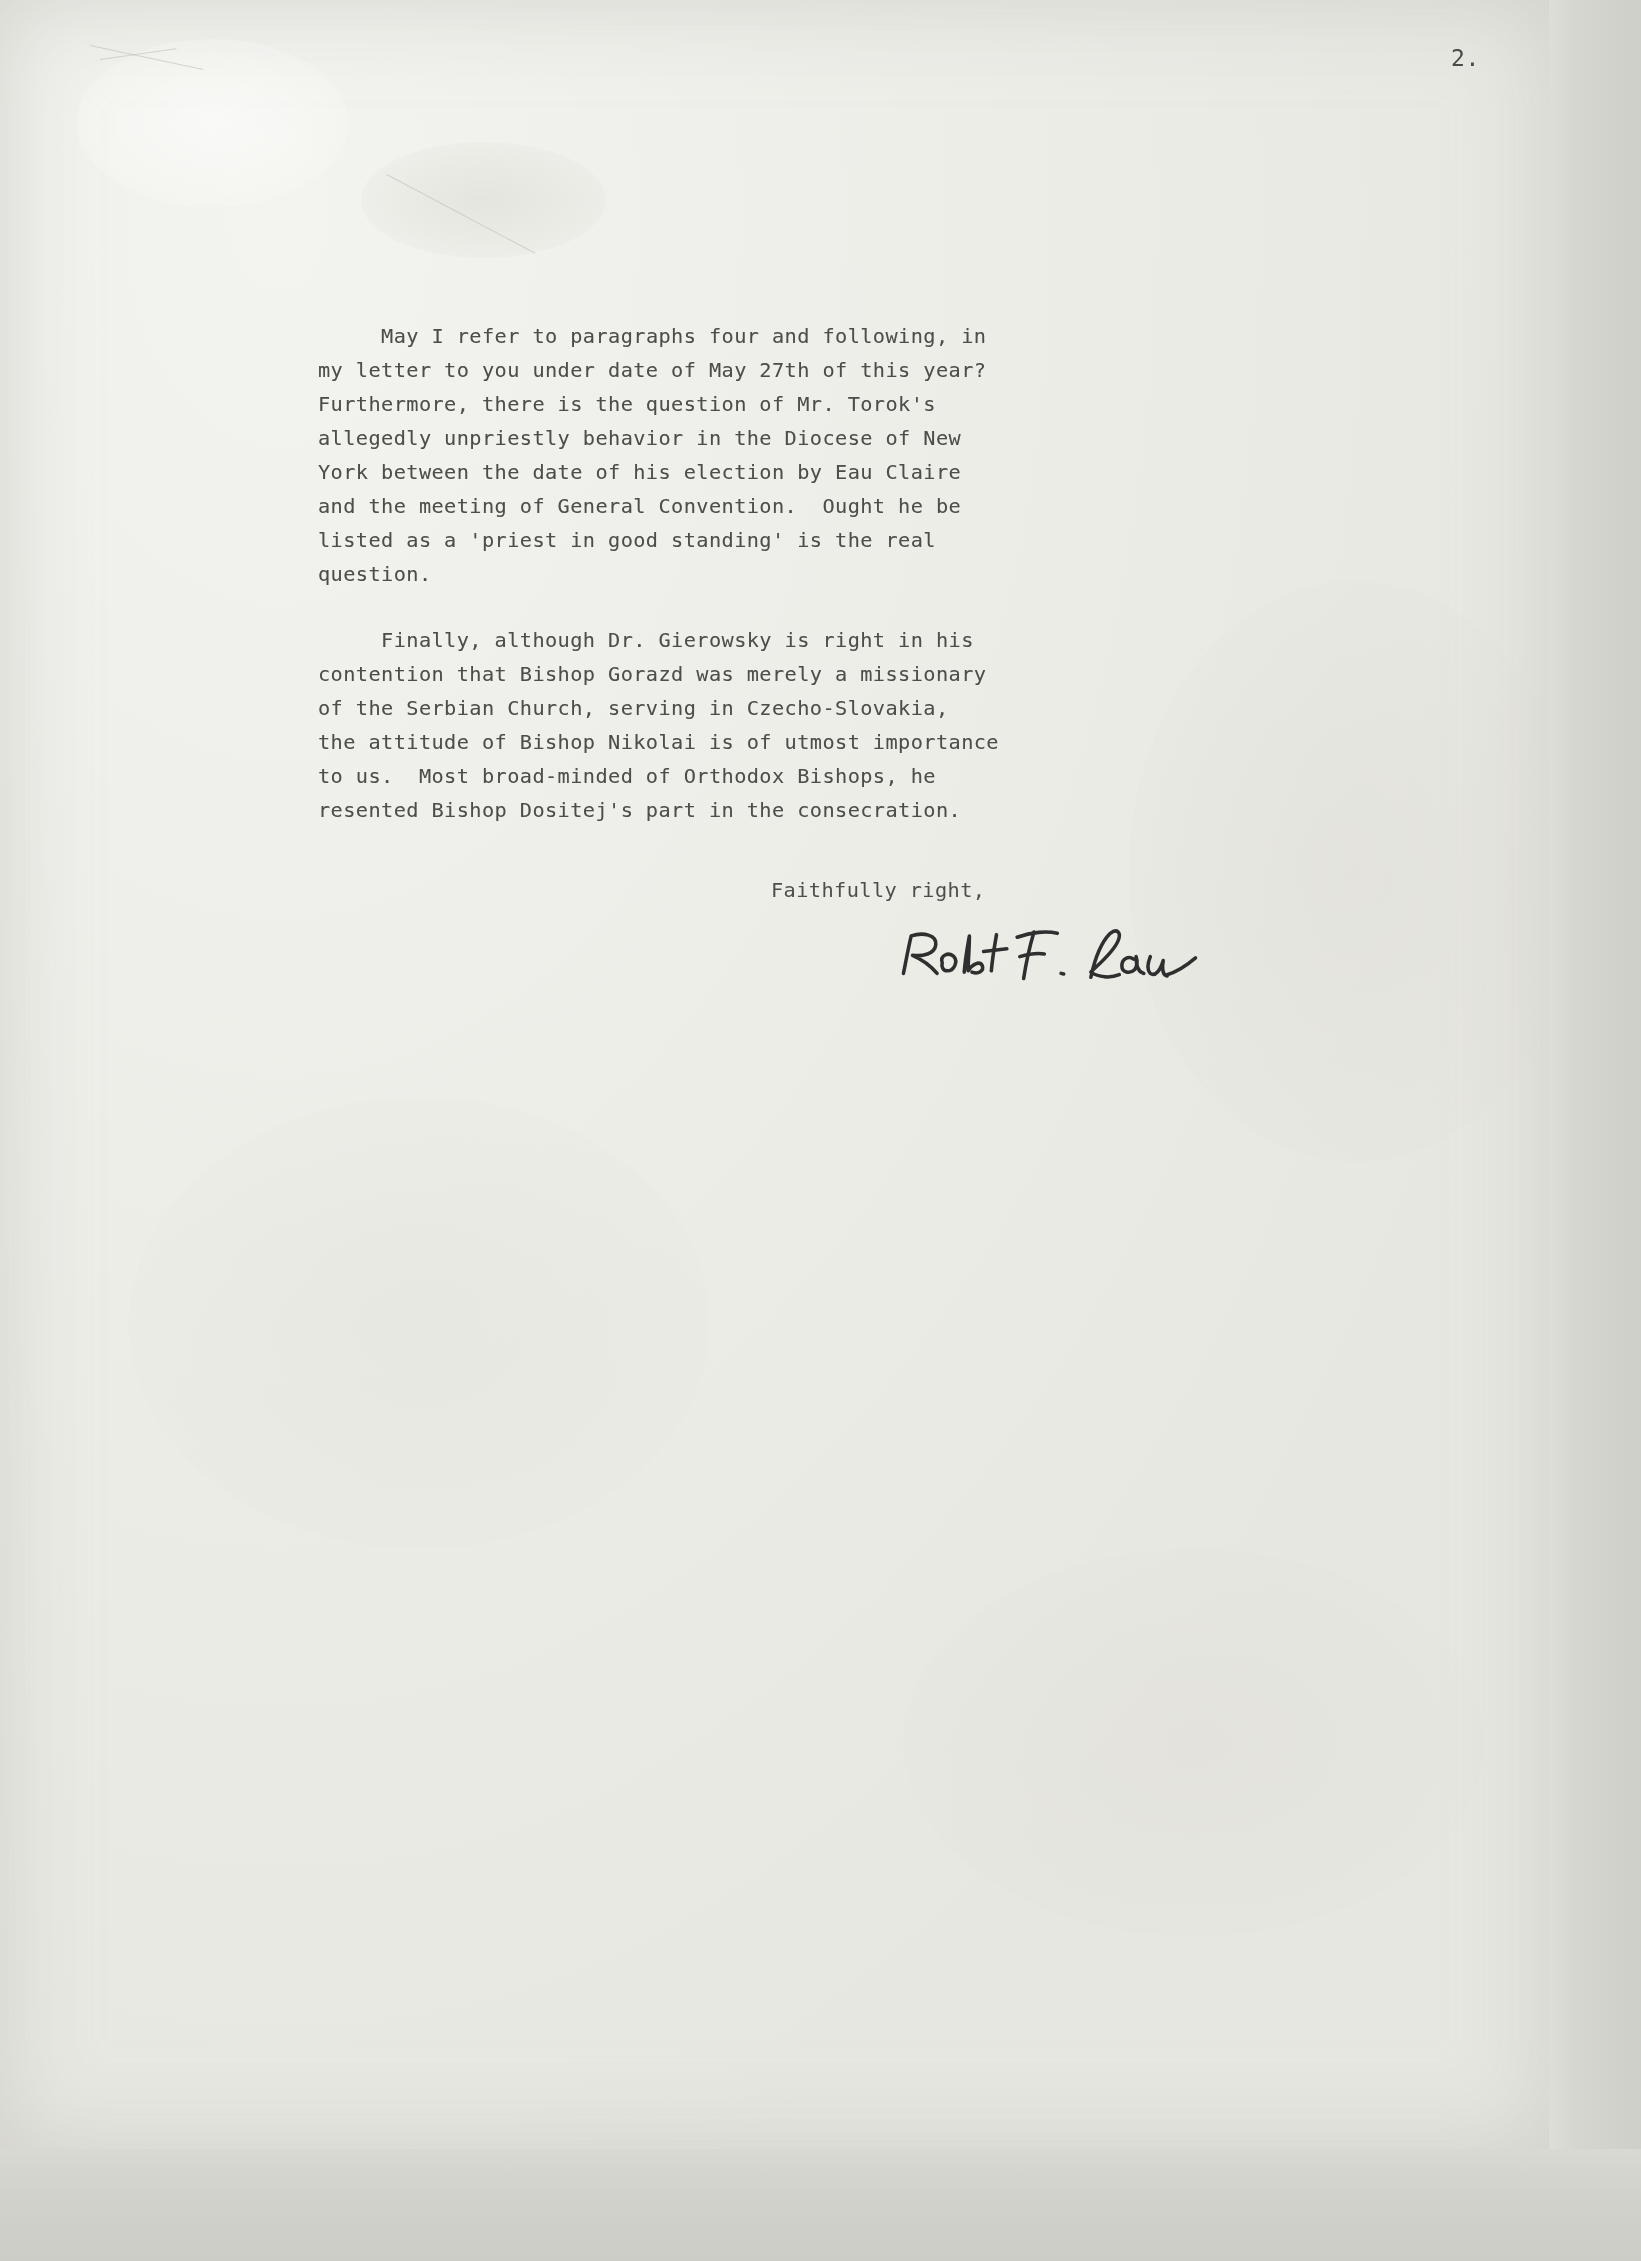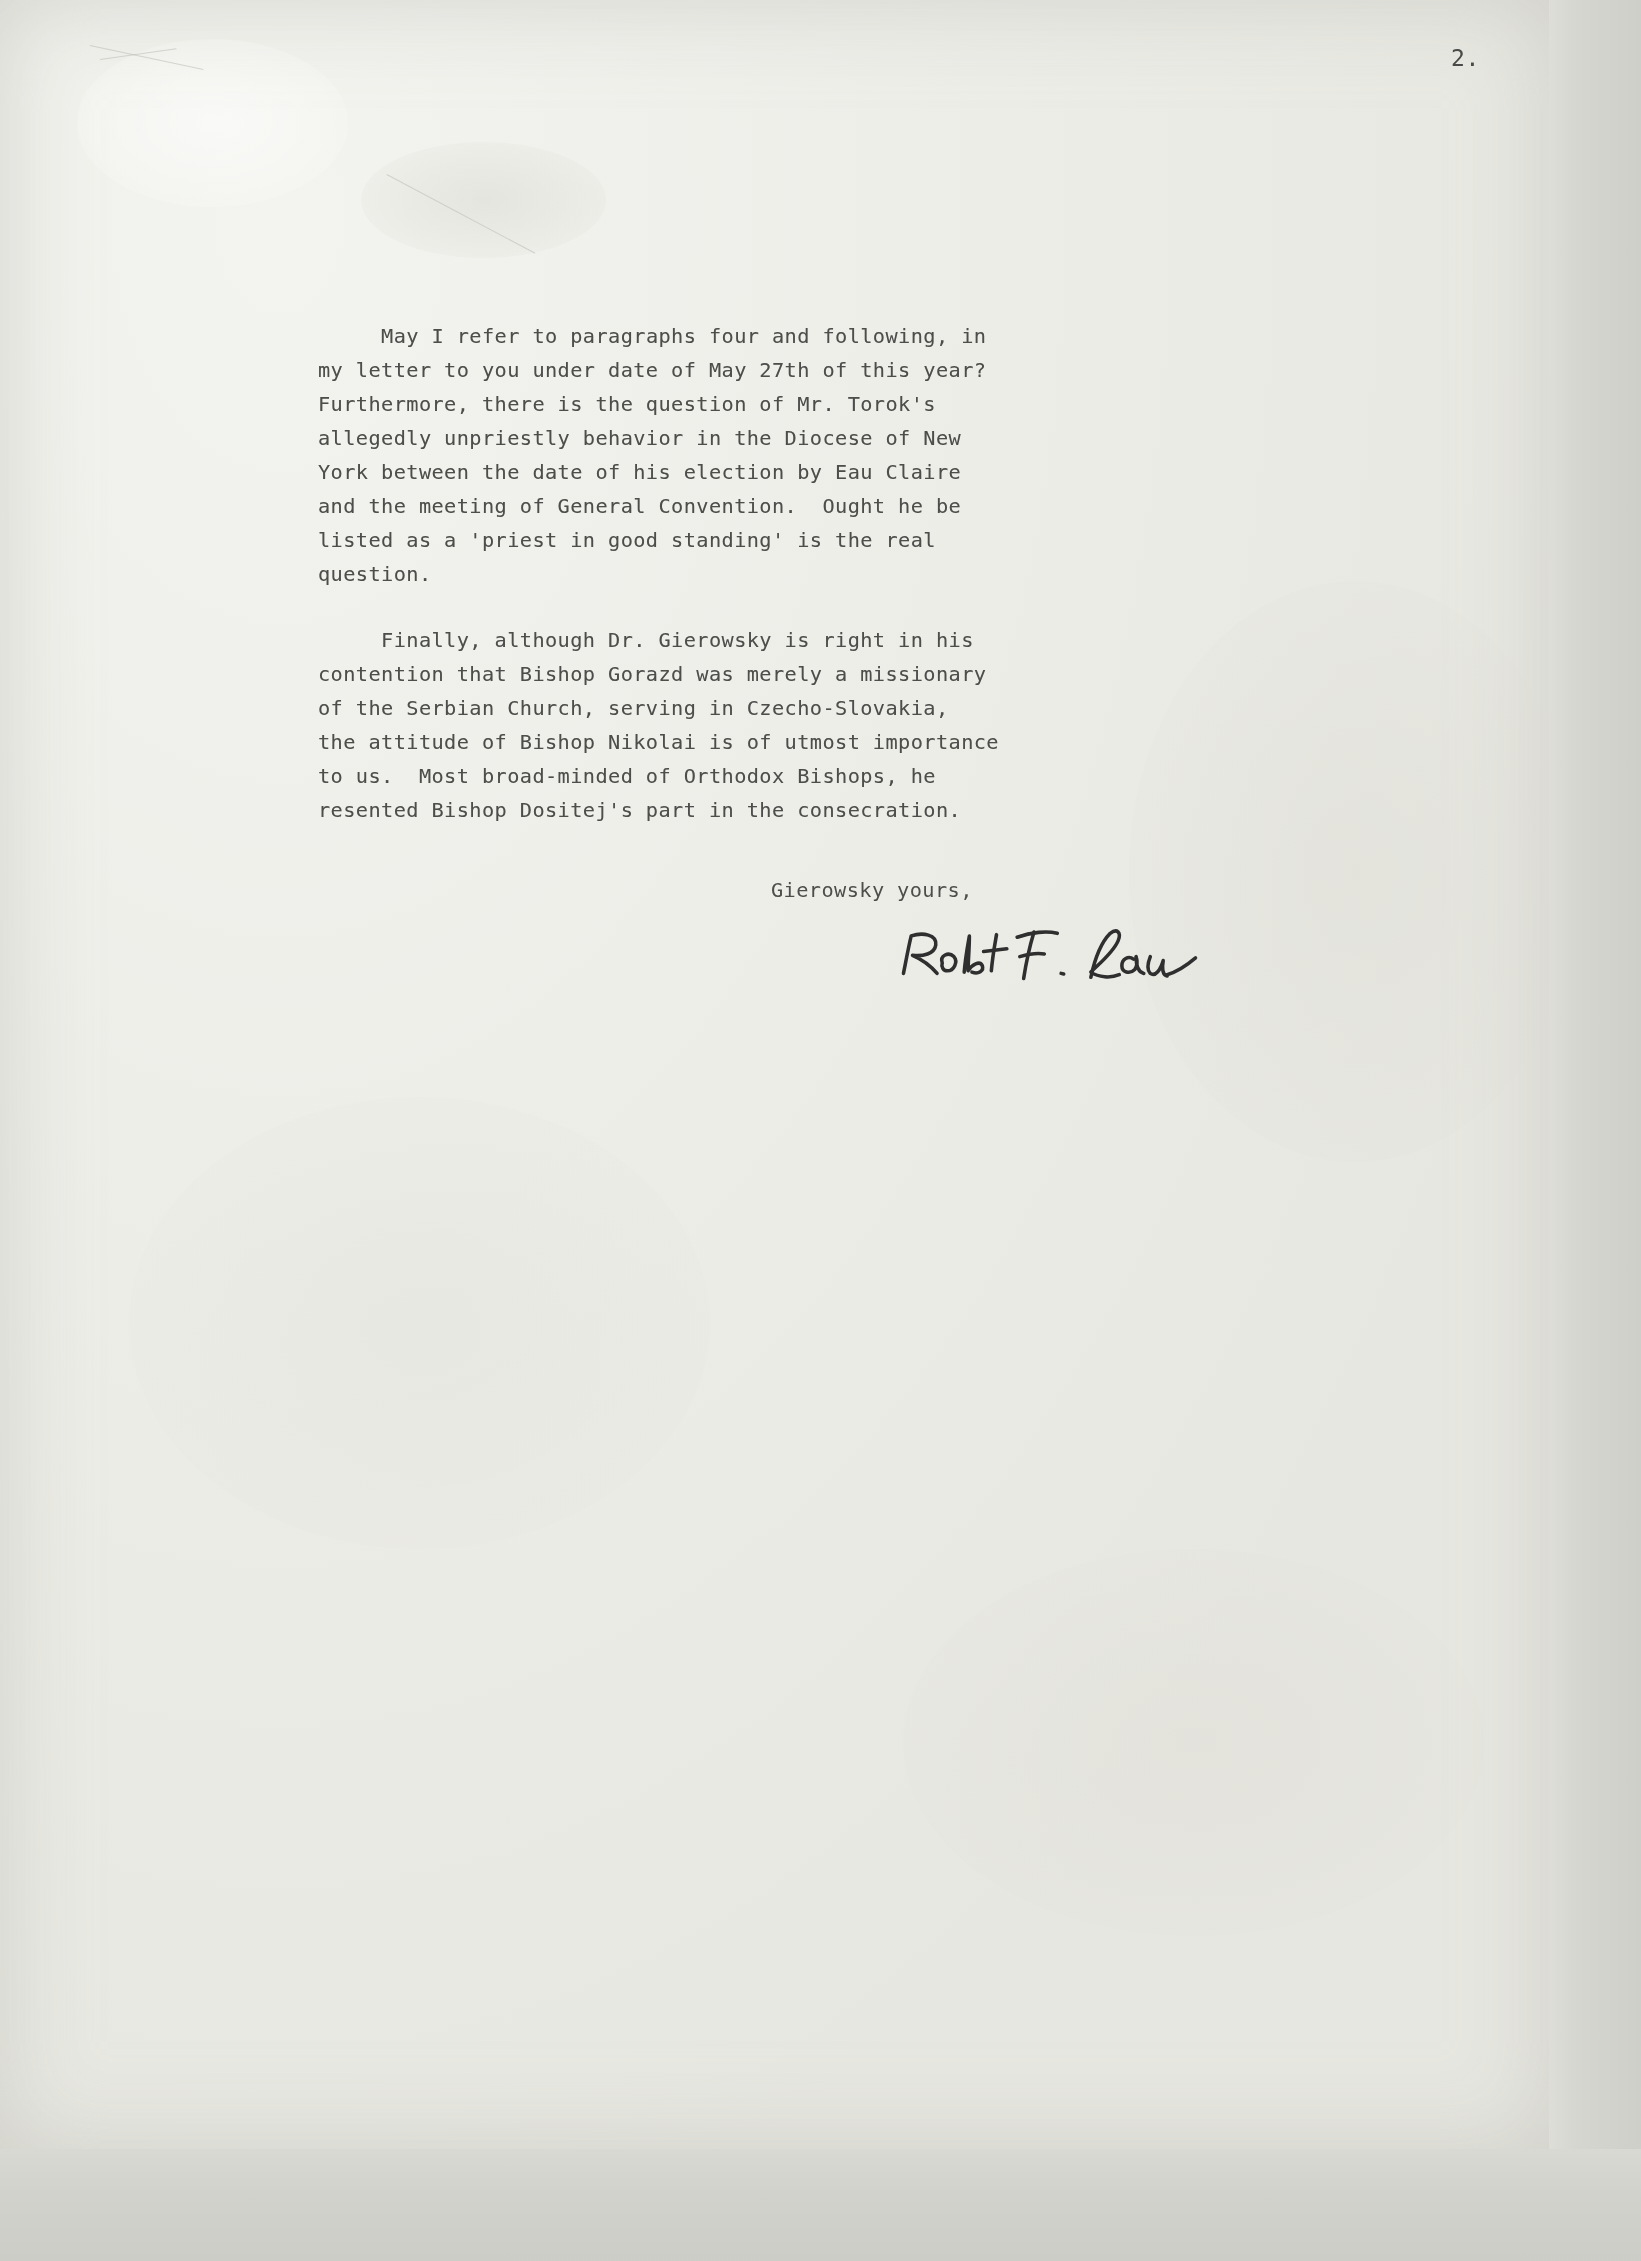--- a/index.html
+++ b/index.html
@@ -146,21 +146,21 @@
 listed as a 'priest in good standing' is the real
 question.</p>
     <p class="para">     Finally, although Dr. Gierowsky is right in his
 contention that Bishop Gorazd was merely a missionary
 of the Serbian Church, serving in Czecho-Slovakia,
 the attitude of Bishop Nikolai is of utmost importance
 to us.  Most broad-minded of Orthodox Bishops, he
 resented Bishop Dositej's part in the consecration.</p>
   </div>
 
-  <div class="closing">Gierowsky yours,</div>
+  <div class="closing">Faithfully right,</div>
 
   <div class="signature">
     <svg width="336" height="84" viewBox="0 0 520 130" fill="none" xmlns="http://www.w3.org/2000/svg">
       <g stroke="#2f2f30" stroke-width="5.5" stroke-linecap="round" stroke-linejoin="round" fill="none">
 
         <path d="M10 78 C 14 58, 18 36, 22 20 C 40 14, 62 18, 60 34 C 58 48, 40 52, 24 50 C 38 56, 52 66, 62 78"></path>
 
         <path d="M70 62 C 66 50, 80 44, 88 52 C 95 60, 88 74, 78 74 C 72 74, 68 68, 70 62 Z"></path>
 
         <path d="M104 76 C 106 52, 110 32, 112 20 C 112 40, 110 60, 110 74 C 116 64, 128 58, 132 66 C 135 74, 126 80, 116 76"></path>

